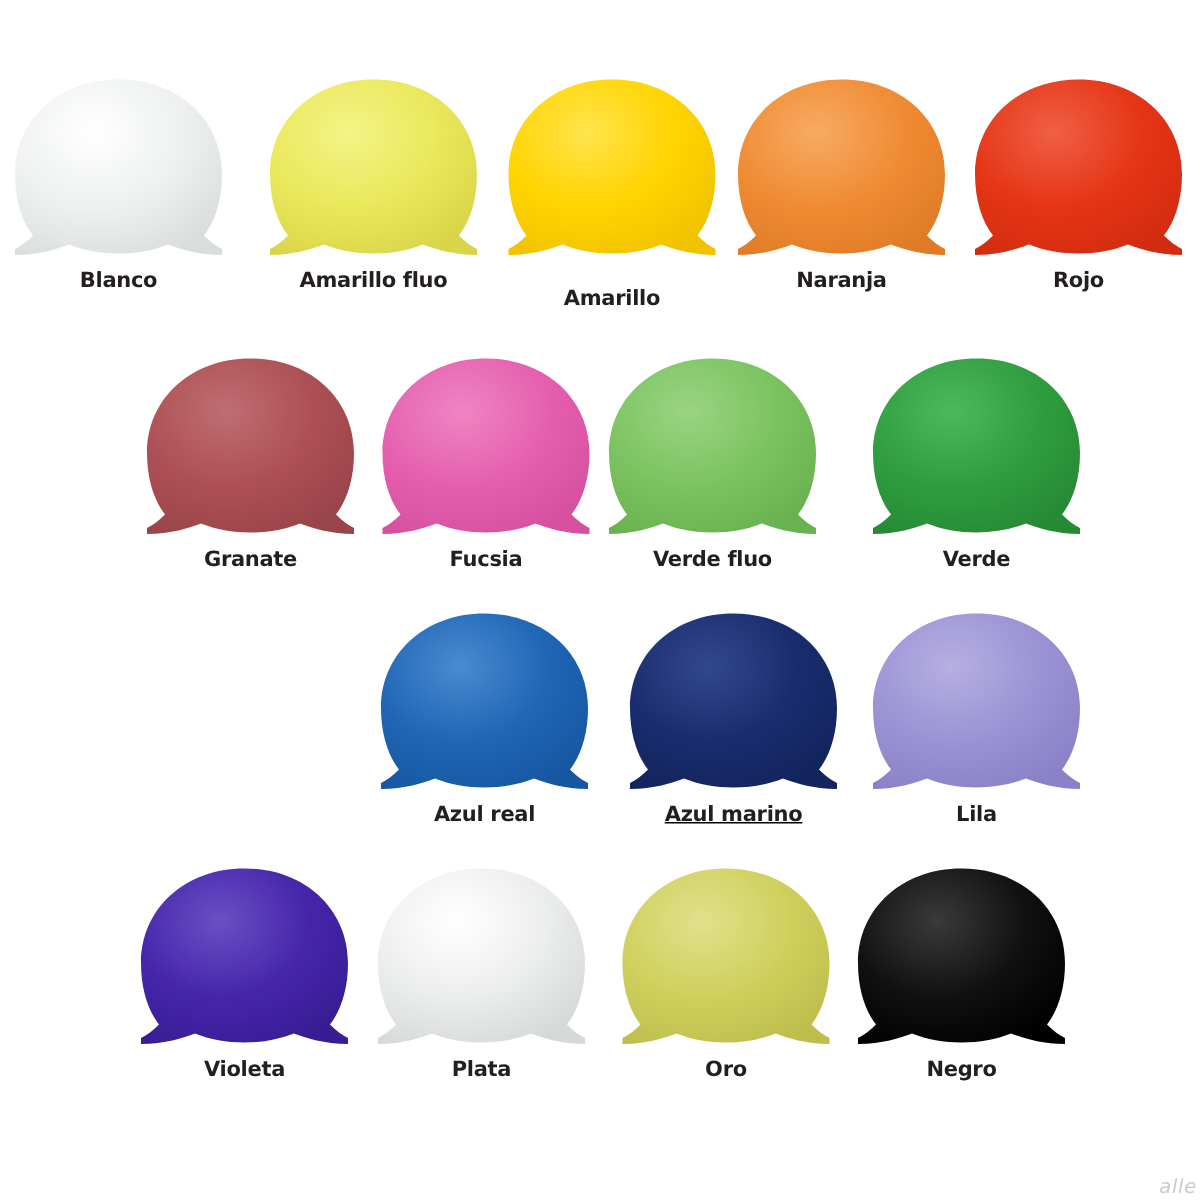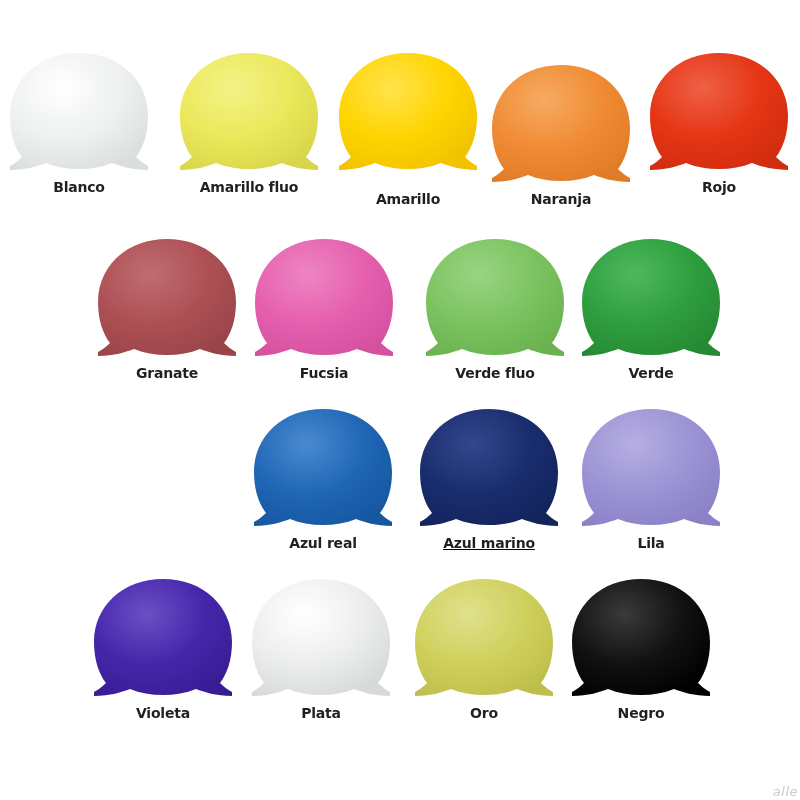--- a/index.html
+++ b/index.html
@@ -144,21 +144,21 @@
                  C 59 117 48 115 38 111
                  C 30 114 18 118 2 118
                  L 2 114
                  C 6 112 10 109 14 105
                  C 7 96 2 82 2 64
                  C 2 28 31 1 71 1 Z" fill="url(#g3)"></path>
       </svg>
       </div>
       <div class="cap-label" style="color: rgb(35, 31, 32);">Amarillo</div>
     </div>
-    <div class="cap-cell" style="left: 490px; top: 64px; width: 142px;">
+    <div class="cap-cell" style="left: 490px; top: 52px; width: 142px;">
       <div class="cap-art">
       <svg width="142" height="124" viewBox="0 0 142 124" aria-hidden="true">
         <defs>
           <radialGradient id="g4" cx="38%" cy="30%" r="78%">
             <stop offset="0%" stop-color="#f6ab63"></stop>
             <stop offset="55%" stop-color="#f08b33"></stop>
             <stop offset="100%" stop-color="#e07c27"></stop>
           </radialGradient>
         </defs>
         <path d="M71 1
@@ -252,21 +252,21 @@
                  C 59 117 48 115 38 111
                  C 30 114 18 118 2 118
                  L 2 114
                  C 6 112 10 109 14 105
                  C 7 96 2 82 2 64
                  C 2 28 31 1 71 1 Z" fill="url(#g7)"></path>
       </svg>
       </div>
       <div class="cap-label" style="color: rgb(35, 31, 32);">Fucsia</div>
     </div>
-    <div class="cap-cell" style="left: 424px; top: 238px; width: 142px;">
+    <div class="cap-cell" style="left: 404px; top: 238px; width: 142px;">
       <div class="cap-art">
       <svg width="142" height="124" viewBox="0 0 142 124" aria-hidden="true">
         <defs>
           <radialGradient id="g8" cx="38%" cy="30%" r="78%">
             <stop offset="0%" stop-color="#9ad483"></stop>
             <stop offset="55%" stop-color="#7bc360"></stop>
             <stop offset="100%" stop-color="#6ab250"></stop>
           </radialGradient>
         </defs>
         <path d="M71 1

